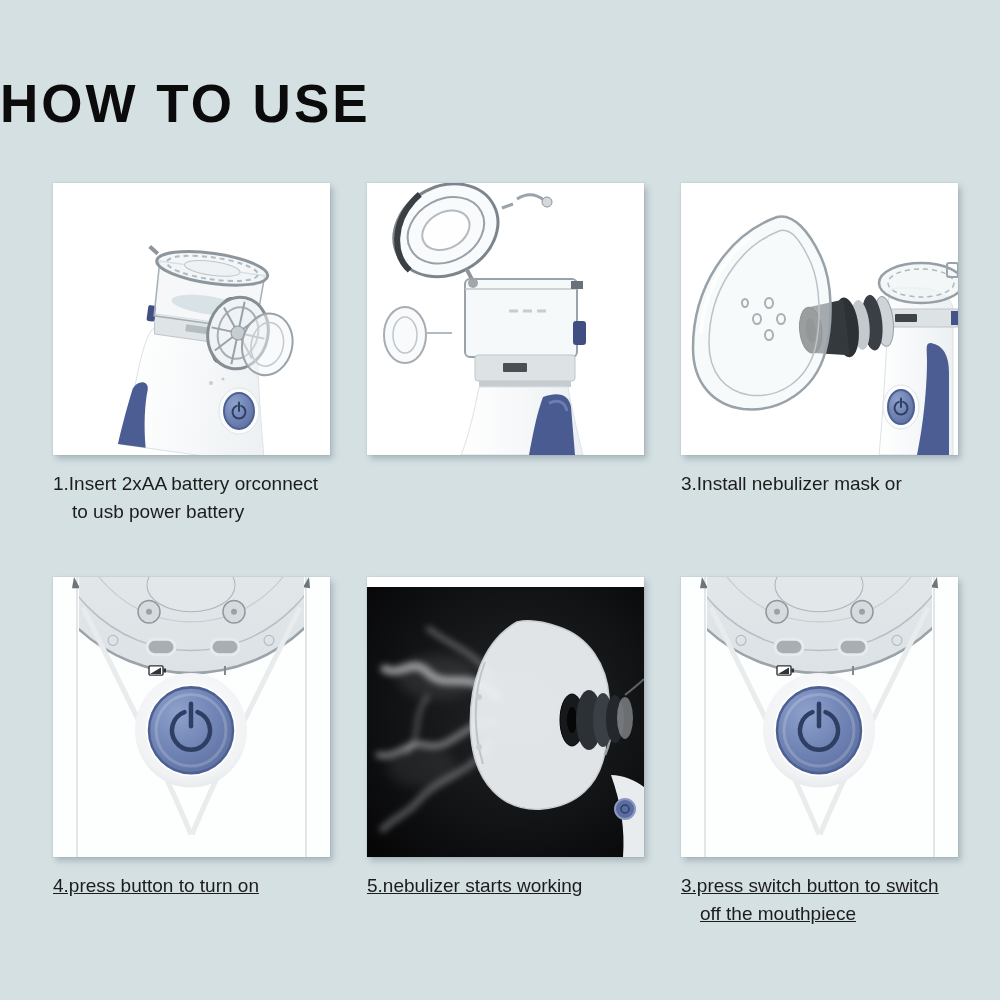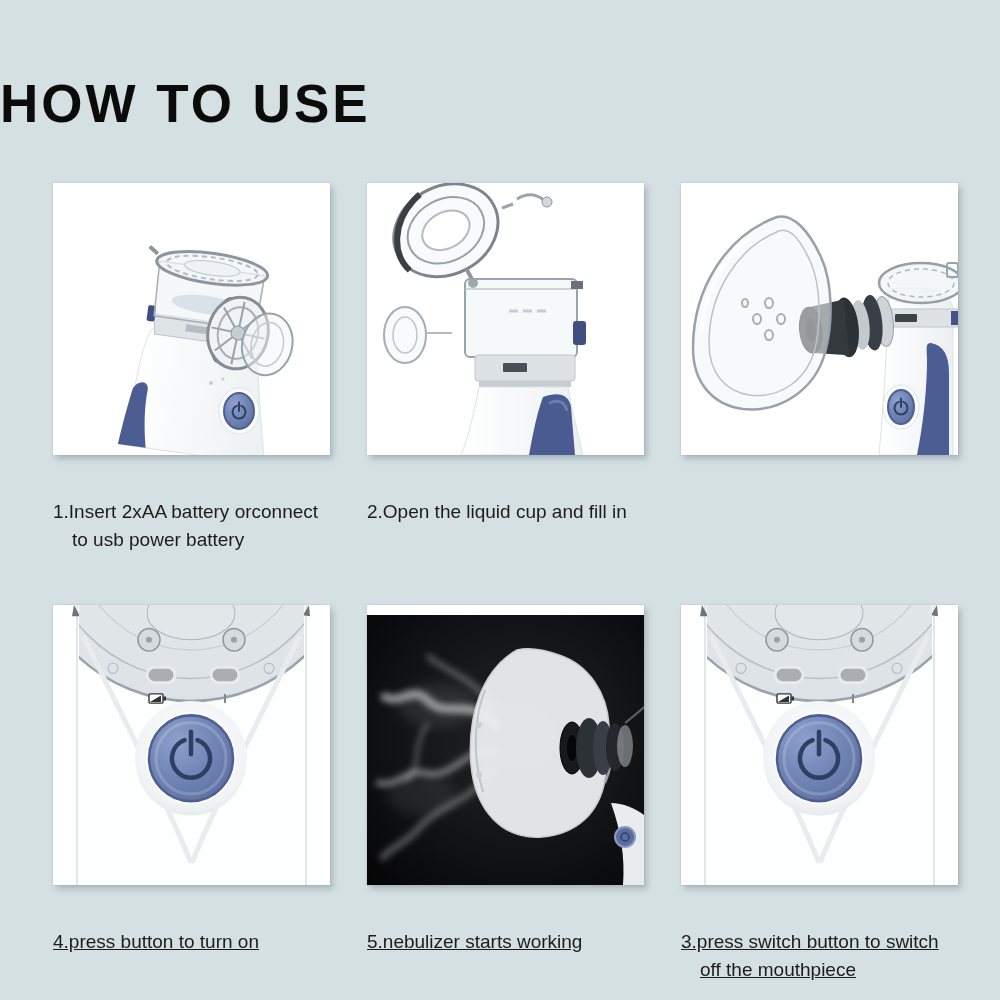--- a/index.html
+++ b/index.html
@@ -26,21 +26,20 @@
   .photo{
     height:272px;background:#fff;
     box-shadow:3px 4px 6px rgba(96,118,125,0.38),0 0 0 1px rgba(185,198,202,0.30);
   }
   .step:nth-child(n+4) .photo{height:280px;}
   .photo svg{display:block;width:100%;height:100%;}
   figcaption.caption{
     height:122px;box-sizing:border-box;padding-top:15px;
     font-size:19px;line-height:28px;
     color:var(--caption-color,#1c1c1c);
-    margin-top:28px;
   }
   .step:nth-child(n+4) .caption{height:auto;text-decoration:underline;}
   .cap-line2{margin-left:19px;}
   .hidden-defs{position:absolute;width:0;height:0;overflow:hidden;}
 </style>
 </head>
 <body>
 
 <svg class="hidden-defs" aria-hidden="true">
   <defs>
@@ -201,21 +200,20 @@
           </g>
           <rect x="108" y="172" width="100" height="26" rx="3" fill="#dde2e5" stroke="#bfc6ca"></rect>
           <rect x="136" y="180" width="24" height="9" rx="1" fill="#4a4f54"></rect>
           <rect x="112" y="198" width="92" height="6" fill="#c6ccd0"></rect>
           <path d="M112,204 C106,235 100,258 94,272 L216,272 C210,248 204,222 201,204 Z" fill="url(#grad-body)" stroke="#dde2e5"></path>
           <path d="M176,214 C192,208 202,212 204,224 L208,272 L162,272 C166,250 170,230 176,214 Z" fill="#4a5b92"></path>
           <path d="M182,220 C192,216 198,219 200,228" stroke="#6b7cae" stroke-width="3" fill="none"></path>
         </svg>
       </div>
       <figcaption class="caption">
-        <div class="cap-line1">2.Open the liquid cup and fill in</div>
       </figcaption>
     </figure>
 
     <figure class="step">
       <div class="photo">
         <svg viewBox="0 0 277 272" preserveAspectRatio="none">
           <rect width="277" height="272" fill="#ffffff"></rect>
           <path d="M208,108 C206,165 202,230 198,272 L272,272 L272,128 C272,114 258,106 240,105 L222,105 C214,105 209,106 208,108 Z" fill="url(#grad-body)" stroke="#dde2e5"></path>
           <g>
             <ellipse cx="240" cy="100" rx="42" ry="20" fill="rgba(238,243,245,0.7)" stroke="#969fa6" stroke-width="2.5"></ellipse>
@@ -249,20 +247,21 @@
               <ellipse cx="76" cy="136" rx="4" ry="5"></ellipse>
               <ellipse cx="100" cy="136" rx="4" ry="5"></ellipse>
               <ellipse cx="88" cy="152" rx="4" ry="5"></ellipse>
               <ellipse cx="64" cy="120" rx="3" ry="4"></ellipse>
             </g>
             <path d="M20,150 C22,115 40,75 70,54" stroke="#ffffff" stroke-width="4" opacity="0.8" fill="none"></path>
           </g>
         </svg>
       </div>
       <figcaption class="caption">
+        <div class="cap-line1">3.Install nebulizer mask or</div>
       </figcaption>
     </figure>
 
     <figure class="step">
       <div class="photo">
         <svg viewBox="0 0 277 274" preserveAspectRatio="none">
           <use href="#sym-front"></use>
         </svg>
       </div>
       <figcaption class="caption">

